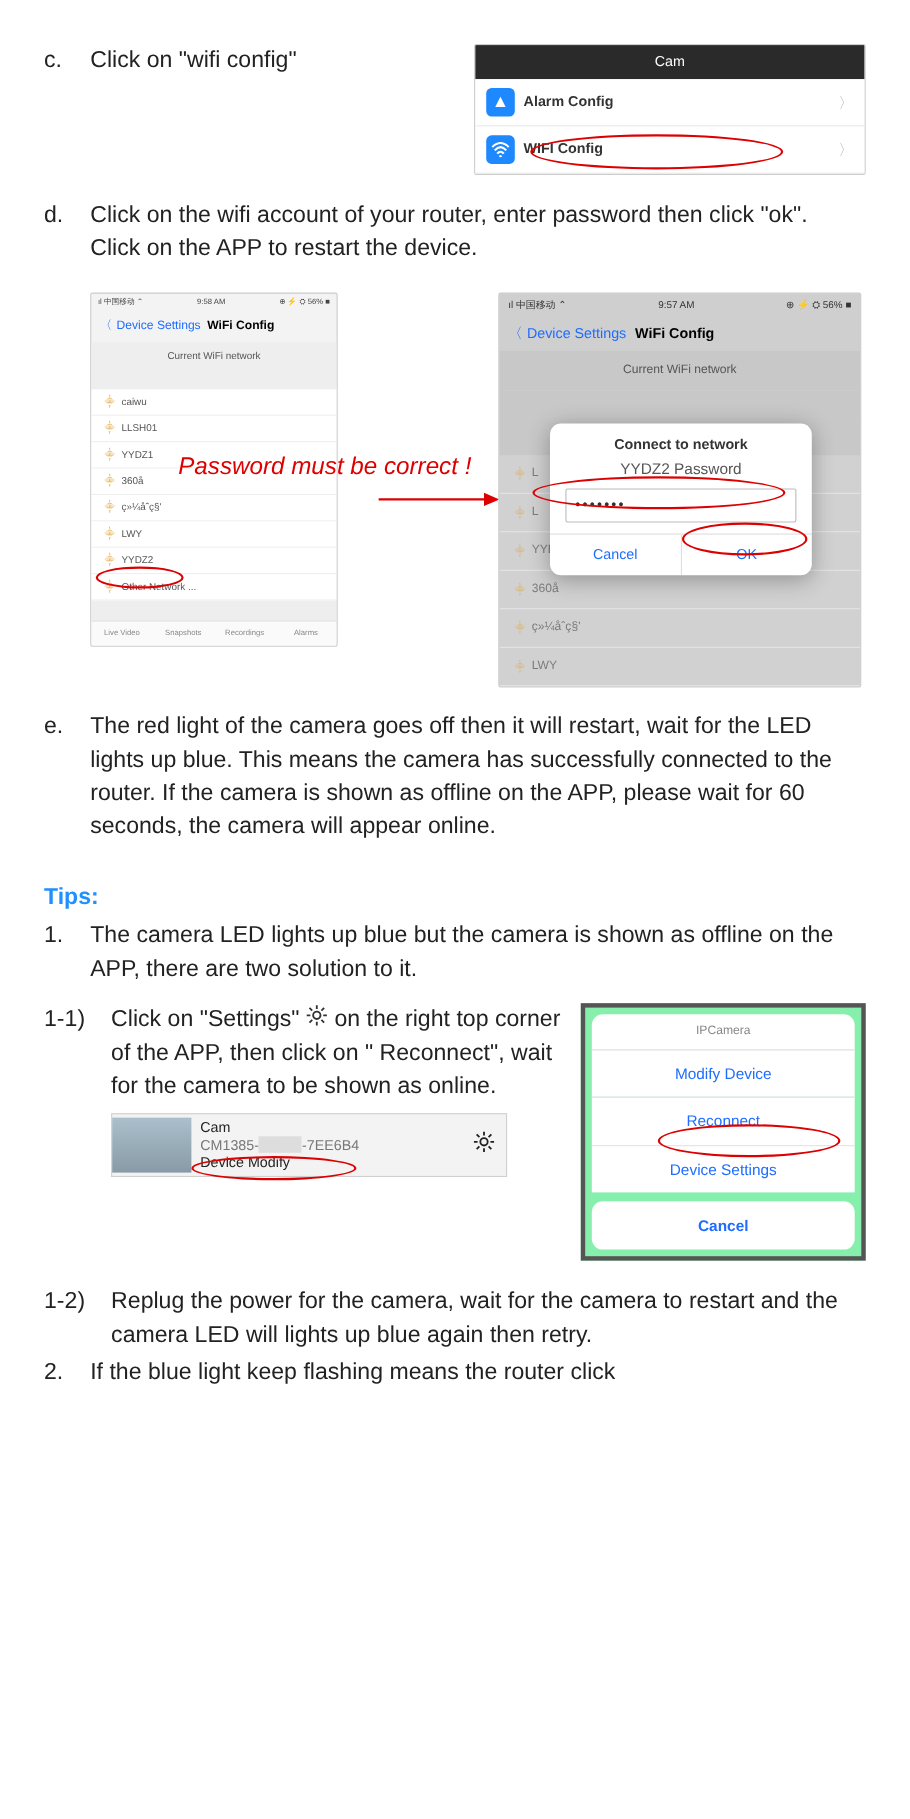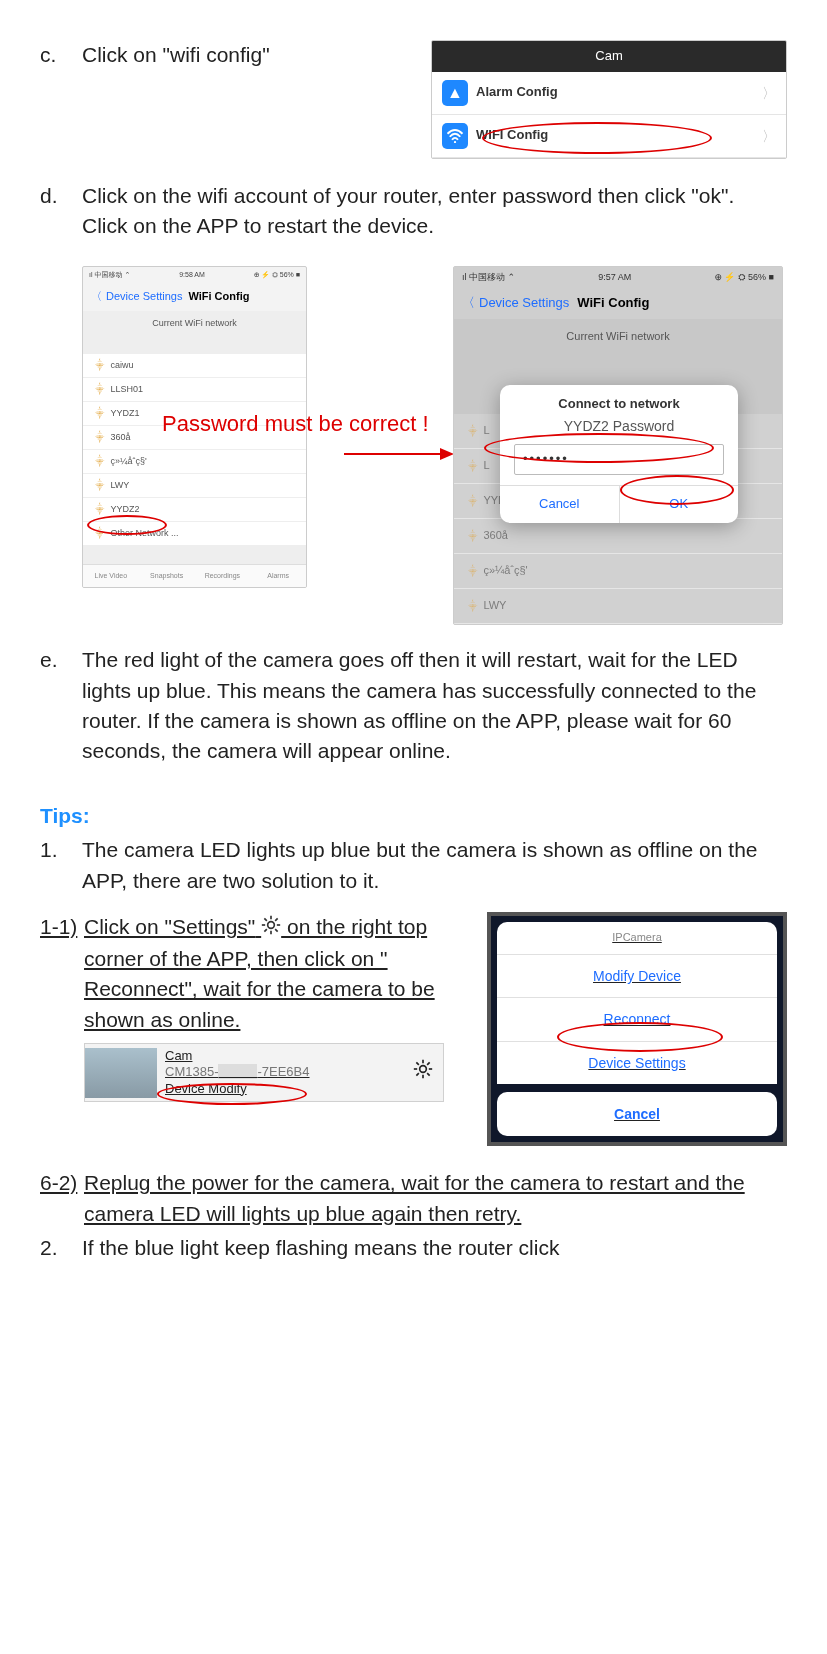--- a/index.html
+++ b/index.html
@@ -36,32 +36,32 @@
   .dialog-input { margin: 0 14px 10px; border: 1px solid #bbb; border-radius: 2px; padding: 5px 8px; font-size: 13px; letter-spacing: 2px; background: #fff; }
   .dialog-btns { display: flex; border-top: 1px solid #ddd; }
   .dialog-btns div { flex: 1; text-align: center; padding: 9px 0; font-size: 13px; color: #1e6dff; }
   .dialog-btns div:first-child { border-right: 1px solid #ddd; }
 
   .camstrip { display: flex; align-items: center; border: 1px solid #d0d0d0; background: #f3f3f3; width: 360px; margin-top: 8px; position: relative; }
   .camstrip .thumb { width: 72px; height: 50px; background: linear-gradient(#aac0cc,#889aa5); }
   .camstrip .info { flex: 1; padding: 4px 8px; font-size: 13px; line-height: 1.25; }
   .camstrip .gear-dot { padding: 0 10px; color: #222; font-size: 18px; }
 
-  .action-sheet { border: 4px solid #555; background: #0f172a; width: 300px; font-size: 14px; position: relative; }
+  .action-sheet { border: 4px solid #555; background: #86efac; width: 259px; font-size: 14px; position: relative; }
   .action-sheet .sheet-head { text-align: center; color: #888; font-size: 11px; padding: 8px 0; background: #fff; border-radius: 10px 10px 0 0; margin: 6px 6px 0; }
   .action-sheet .sheet-item { text-align: center; color: #1e6dff; padding: 11px 0; background: #fff; margin: 0 6px; border-top: 1px solid #e0e0e0; }
   .action-sheet .sheet-item:last-of-type { border-radius: 0 0 10px 10px; }
   .action-sheet .sheet-cancel { text-align: center; color: #1e6dff; font-weight: 600; padding: 12px 0; background: #fff; border-radius: 10px; margin: 8px 6px 6px; }
 
   .step-c-wrap { display: flex; align-items: flex-start; gap: 24px; margin-bottom: 22px; }
   .step-c-text { flex: 1; }
 
   .pair-wrap { display: flex; gap: 18px; margin: 24px 0 20px 42px; position: relative; align-items: flex-start; }
 
-  .sub-step { display: flex; gap: 4px; margin-top: 16px; text-decoration: underline; }
+  .sub-step { display: flex; gap: 21px; margin-top: 16px; }
   .sub-label { min-width: 40px; }
 </style>
 </head>
 <body>
 
 <div class="step-c-wrap">
   <div class="step-c-text step-row">
     <span class="step-label">c.</span>
     <span>Click on "wifi config"</span>
   </div>
@@ -145,21 +145,21 @@
     <div style="height:18px; background:#eee;"></div>
     <div class="tabbar">
       <div>Live Video</div>
       <div>Snapshots</div>
       <div>Recordings</div>
       <div>Alarms</div>
     </div>
     <div class="red-ellipse" style="left:4px; top:248px; width:80px; height:20px;"></div>
   </div>
 
-  <div style="position:absolute; left:80px; top:144px; width:270px; pointer-events:none;">
+  <div style="position:absolute; left:80px; top:144px; width:270px; pointer-events:none;font-style:italic;">
     <div class="red-text">Password must be correct !</div>
     <svg style="position:absolute; left:182px; top:34px;" width="110" height="20">
       <line class="arrow-line" x1="0" y1="10" x2="96" y2="10"></line>
       <polygon class="arrow-head" points="96,4 110,10 96,16"></polygon>
     </svg>
   </div>
 
   <div style="width:110px;"></div>
 
   <div class="mini" style="width:330px; position:relative; background:#d6d6d6;">
@@ -283,20 +283,20 @@
         <span>Reconnect</span>
       </div>
       <div class="sheet-item">Device Settings</div>
       <div class="sheet-cancel">Cancel</div>
       <div class="red-ellipse" style="left:66px; top:106px; width:166px; height:30px;"></div>
     </div>
   </div>
 </div>
 
 <div class="sub-step" style="margin-top:22px;">
-  <span class="sub-label">6-2)</span>
+  <span class="sub-label">1-2)</span>
   <span style="flex:1;">Replug the power for the camera, wait for the camera to restart and  the camera LED will lights up blue again then retry.</span>
 </div>
 
 <div class="step-row" style="margin-top:4px;">
   <span class="step-label">2.</span>
   <span class="step-body">If the blue light keep flashing means the router click</span>
 </div>
 
 </body></html>

